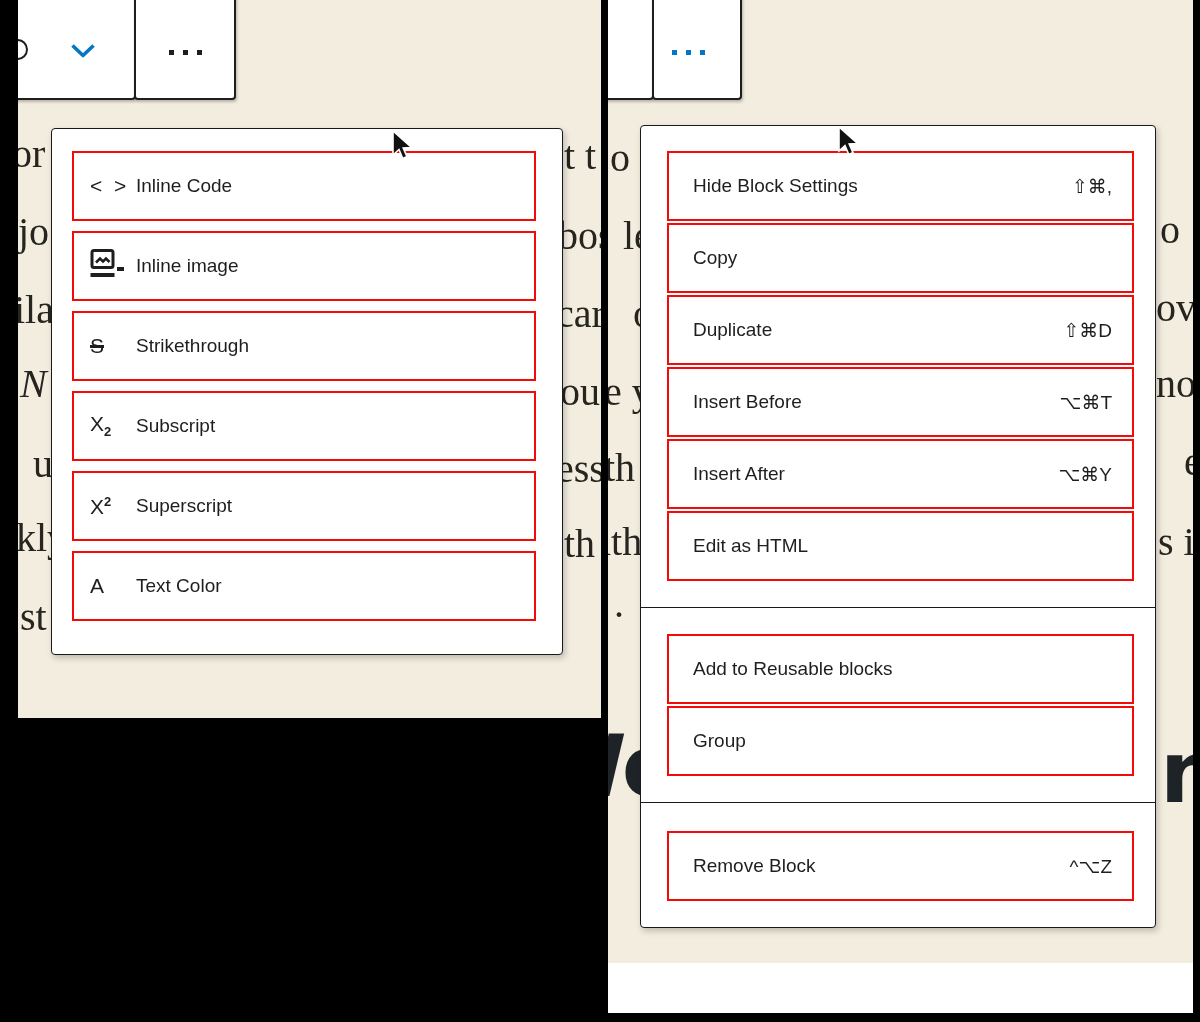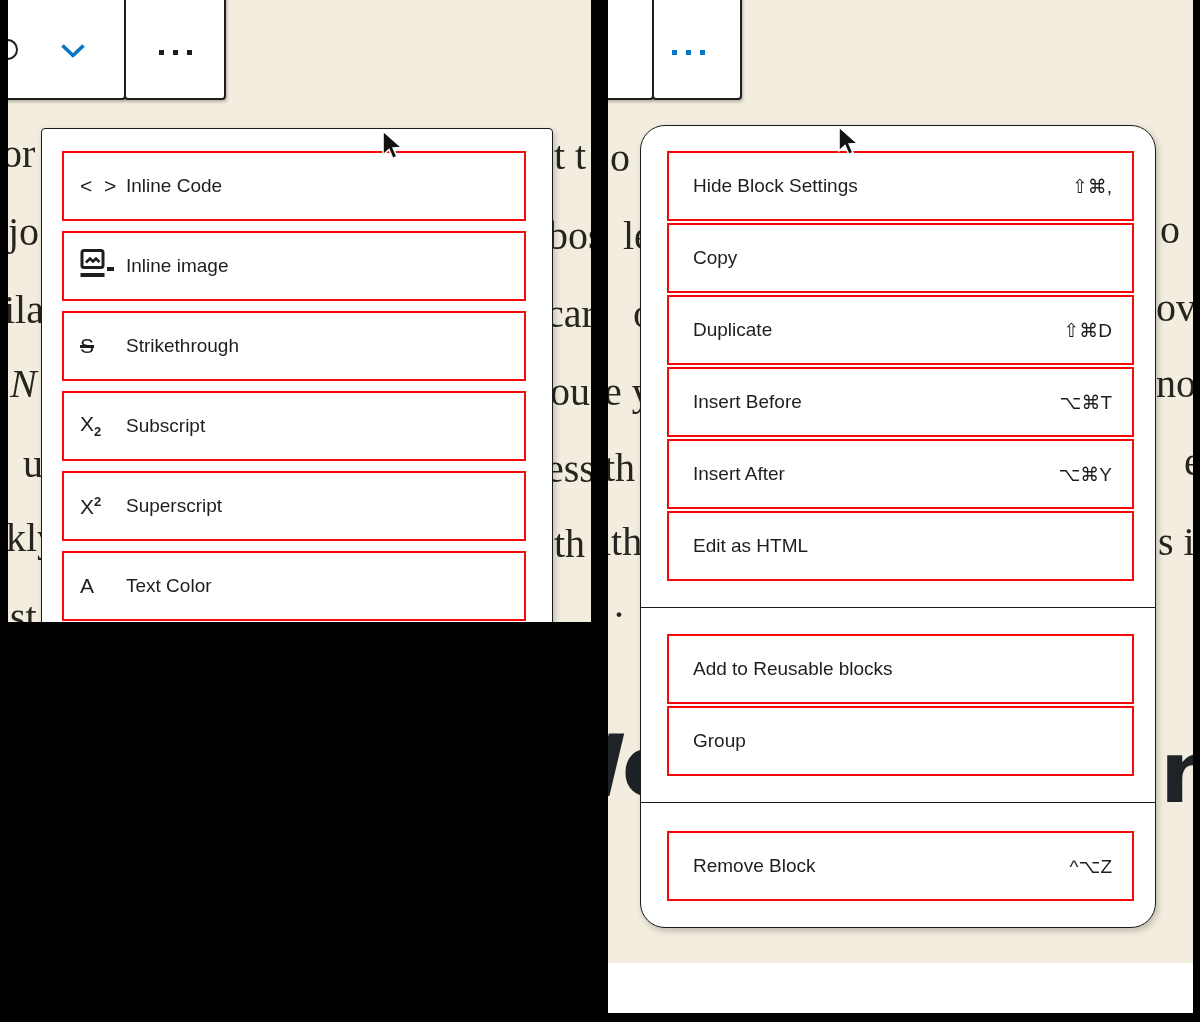--- a/index.html
+++ b/index.html
@@ -2,21 +2,21 @@
 <html><head>
 <meta charset="utf-8">
 <style>
   * { margin:0; padding:0; box-sizing:border-box; }
   html,body { width:1200px; height:1022px; background:#000; }
   .canvas { position:relative; width:1200px; height:1022px; background:#000;
             font-family:"Liberation Sans","DejaVu Sans",sans-serif; color:#1e1e1e; overflow:hidden; }
 
   
   .shot { position:absolute; background:#f2edde; overflow:hidden; }
-  .shot-left  { left:8px;   top:0; width:583px; height:622px; }
+  .shot-left  { left:18px;   top:0; width:583px; height:718px; }
   .shot-right { left:608px; top:0; width:585px; height:1013px; }
   .white-strip { position:absolute; left:0; top:963px; width:585px; height:50px; background:#fff; }
 
   
   .bg-serif { position:absolute; font-family:"Liberation Serif","DejaVu Serif",serif;
               font-size:40px; color:#26251f; white-space:nowrap; z-index:1; }
   .bg-serif.it { font-style:italic; }
   .bg-head { position:absolute; font-family:"DejaVu Sans","Liberation Sans",sans-serif;
              font-weight:bold; font-size:86px; color:#1d2327; white-space:nowrap; z-index:1; letter-spacing:-2px; }
 
@@ -27,21 +27,21 @@
                  border-radius:50%; z-index:3; }
   .chevron { position:absolute; z-index:3; }
   .dots { position:absolute; display:flex; gap:9px; z-index:3; }
   .dots i { width:5px; height:5px; background:currentColor; display:block; }
   .dots.black { color:#1e1e1e; } .dots.blue { color:#0675c4; }
 
   
   .panel { position:absolute; background:#fff; border:1.5px solid #1a1a1a; border-radius:4px;
            box-shadow:2px 3px 6px rgba(0,0,0,0.22); z-index:2; }
   .panel-left  { left:33px; top:128px; width:512px; height:527px; padding:22px 0 0 20px; }
-  .panel-right { left:32px; top:125px; width:516px;border-radius:25px; }
+  .panel-right { left:32px; top:125px; width:516px; }
 
   .l-item { width:464px; height:70px; margin-bottom:10px; border:2px solid #f50a0a;
             display:flex; align-items:center; padding-left:16px; background:#fff; }
   .l-item .icon { width:46px; font-size:21px; font-weight:500; color:#1e1e1e; flex:none; }
   .icon-code { font-size:19px; font-weight:600; letter-spacing:3px; }
   .icon-strike { text-decoration:line-through; text-decoration-thickness:2.5px; }
   .l-item sub, .l-item sup { font-size:13px; font-weight:600; }
   .l-item .lbl { font-size:19px; }
 
   .r-group { padding-left:26px; }

